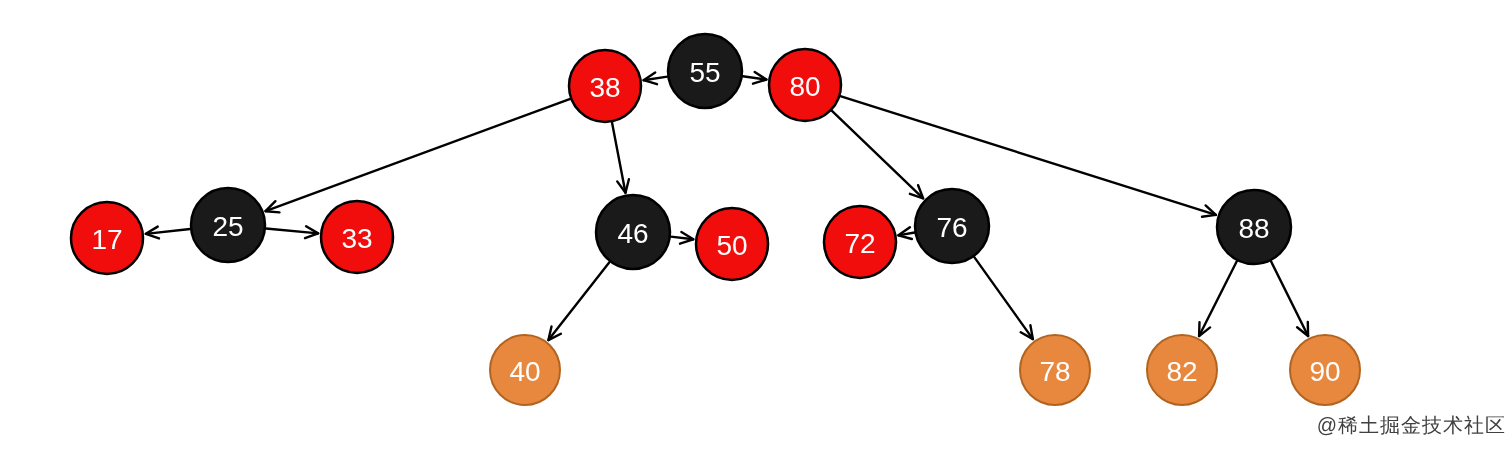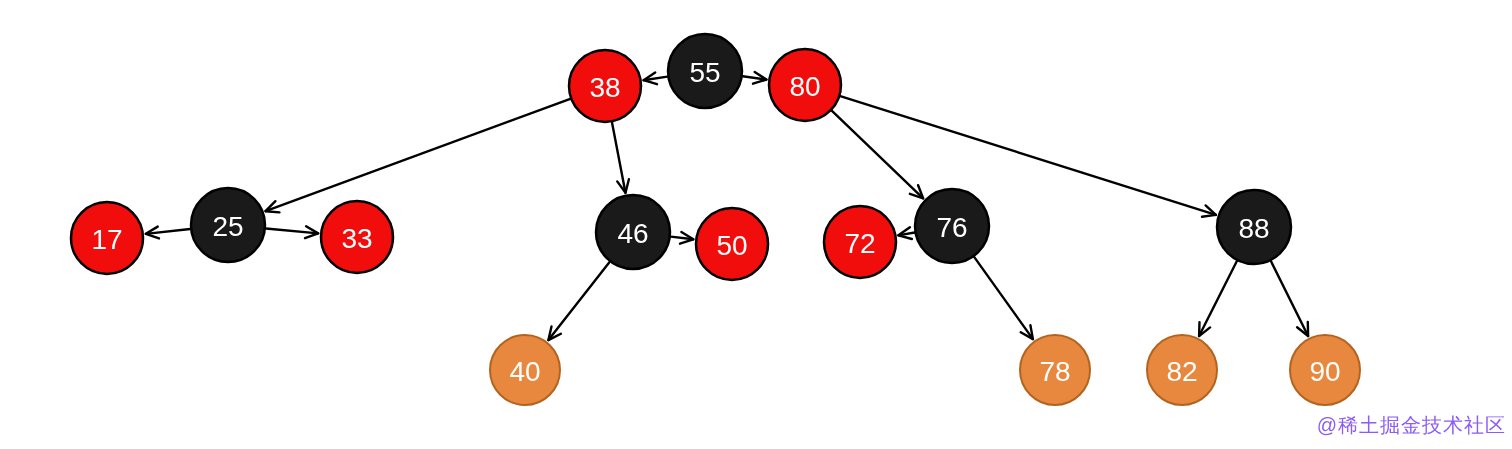--- a/index.html
+++ b/index.html
@@ -155,14 +155,14 @@
       </g>
       <g>
         <circle cx="1182" cy="370" r="35" fill="#e8883e" stroke="#b2641f" stroke-width="2"></circle>
         <text x="1182" y="370" fill="#ffffff" text-anchor="middle" dominant-baseline="central" dy="0.06em" class="node-label">82</text>
       </g>
       <g>
         <circle cx="1325" cy="370" r="35" fill="#e8883e" stroke="#b2641f" stroke-width="2"></circle>
         <text x="1325" y="370" fill="#ffffff" text-anchor="middle" dominant-baseline="central" dy="0.06em" class="node-label">90</text>
       </g>
     </svg>
-  <div class="watermark" style="color: #8b5cf6;">@稀土掘金技术社区</div>
+  <div class="watermark" style="color: #404040;">@稀土掘金技术社区</div>
 </div>
 
 </body></html>

